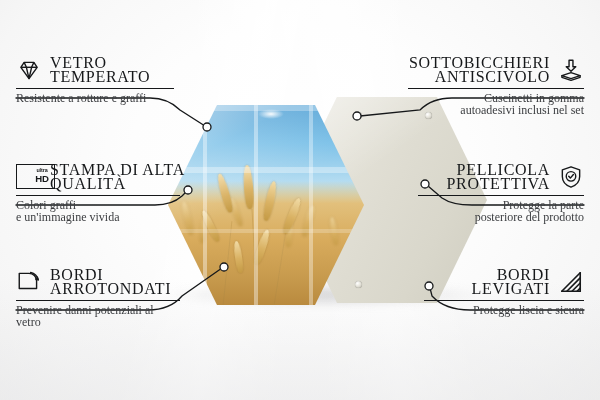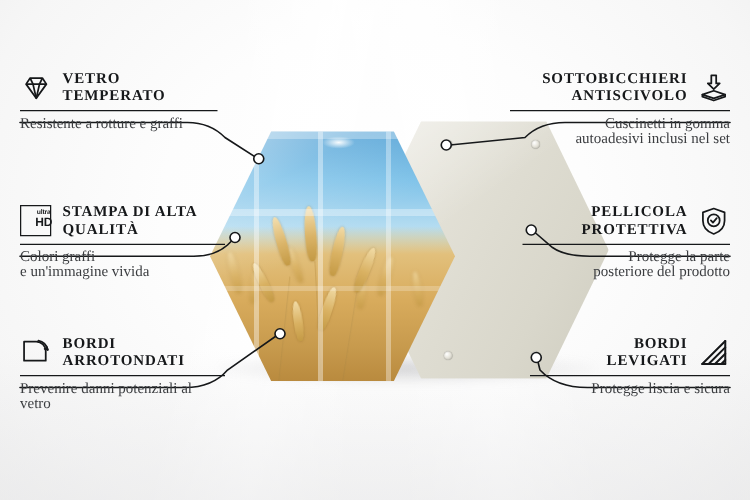--- a/index.html
+++ b/index.html
@@ -107,22 +107,22 @@
     background:radial-gradient(ellipse at 50% 50%, rgba(120,120,125,.30) 0%, rgba(140,140,145,.12) 48%, rgba(255,255,255,0) 76%);
     filter:blur(3px);
   }
 
   
   .feat { position:absolute; z-index:8; }
   .feat .head { display:flex; align-items:center; gap:8px; }
   .feat.right .head { justify-content:flex-end; }
   .titles {
     font-family:"Liberation Serif", serif;
-    font-size:12px; line-height:13.5px; letter-spacing:.7px;
-    color:#16181a; font-weight:700; text-transform:uppercase;
+    font-size:16px; line-height:13.5px; letter-spacing:.7px;
+    color:#16181a; font-weight:400; text-transform:uppercase;
     white-space:nowrap;
   }
   .feat.right .titles { text-align:right; }
   .rule { height:1.25px; background:#16181a; margin-top:5px; }
   .sub {
     font-family:"Liberation Serif", serif;
     font-size:12px; line-height:11.4px; color:#3b3d40;
     margin-top:4px; white-space:pre-line;
   }
   .feat.right .sub { text-align:right; }
@@ -130,21 +130,21 @@
   .ico svg { display:block; width:26px; height:26px; }
 
   .f1 { left:16px; top:56px;  width:158px; }
   .f2 { left:16px; top:163px; width:164px; }
   .f3 { left:16px; top:268px; width:164px; }
   .f4 { right:16px; top:56px;  width:176px; }
   .f5 { right:16px; top:163px; width:166px; }
   .f6 { right:16px; top:268px; width:160px; }
 
   .hdbox{
-    width:25px; height:25px; border:1.6px solid #16181a;
+    width:39px; height:25px; border:1.6px solid #16181a;
     display:flex; flex-direction:column; align-items:center; justify-content:center;
     font-family:"Liberation Sans", sans-serif; line-height:1;padding-left:13px;
   }
   .hdbox .u{ font-size:5.4px; font-weight:700; letter-spacing:-.1px; }
   .hdbox .d{ font-size:9.6px; font-weight:700; margin-top:1px; letter-spacing:-.2px; }
 </style>
 </head>
 <body>
 
 <div id="stage">

